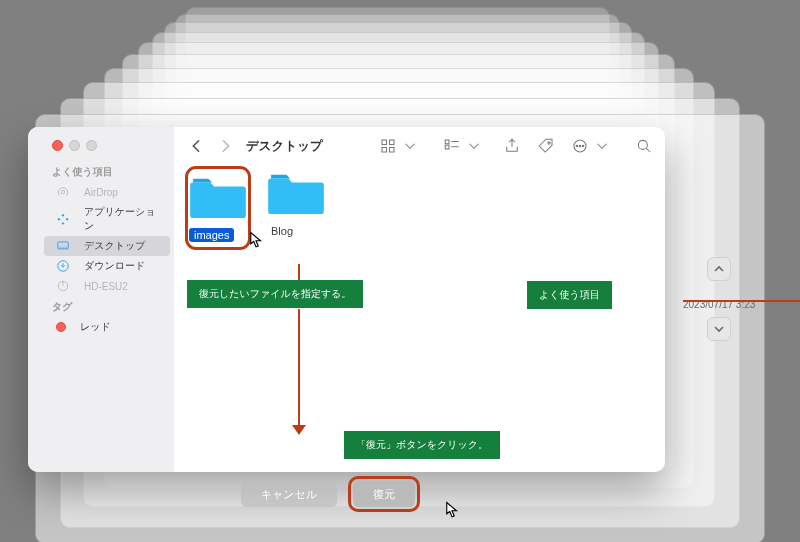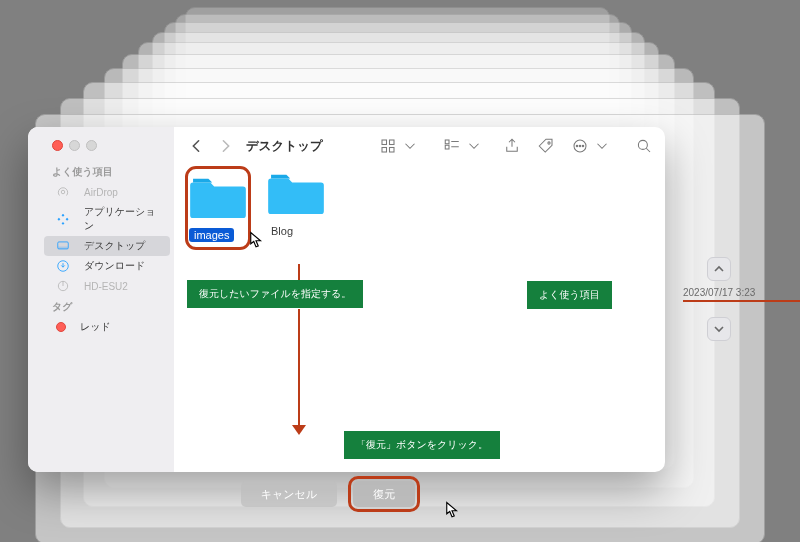--- a/index.html
+++ b/index.html
@@ -57,21 +57,21 @@
   
   .cursor { position:absolute; width:24px; height:24px; }
   .cursor svg { width:24px; height:24px; }
 
   
   .timenav { position:absolute; width:24px; height:24px; background:#e7e7ea; border:1px solid #cfcfd4; border-radius:6px; display:flex; align-items:center; justify-content:center; color:#6a6a6a; }
   .timenav.up { left: 707px; top: 257px; }
   .timenav.down { left: 707px; top: 317px; }
 
   
-  .ts { position:absolute; left:683px; top:287px; font-size:10px; color:#6a6a6a; white-space:nowrap; }
+  .ts { position:absolute; left:683px; top:299px; font-size:10px; color:#6a6a6a; white-space:nowrap; }
   .ts-rule { position:absolute; left:683px; top:300px; width:118px; height:2px; background:#bc3c18; }
 
   
   .note { position:absolute; background:#15803d; color:#fff; font-size:10px; padding:7px 12px; border-radius:0; font-weight:500; }
   .note1 { left:187px; top:280px; }
   .note2 { left:527px; top:281px; }
   .note3 { left:344px; top:431px; }
   .arrow-v { position:absolute; left:298px; width:2px; background:#bc3c18; }
   .arrow-v.seg1 { top:264px; height:18px; }
   .arrow-v.seg2 { top:309px; height:122px; }

